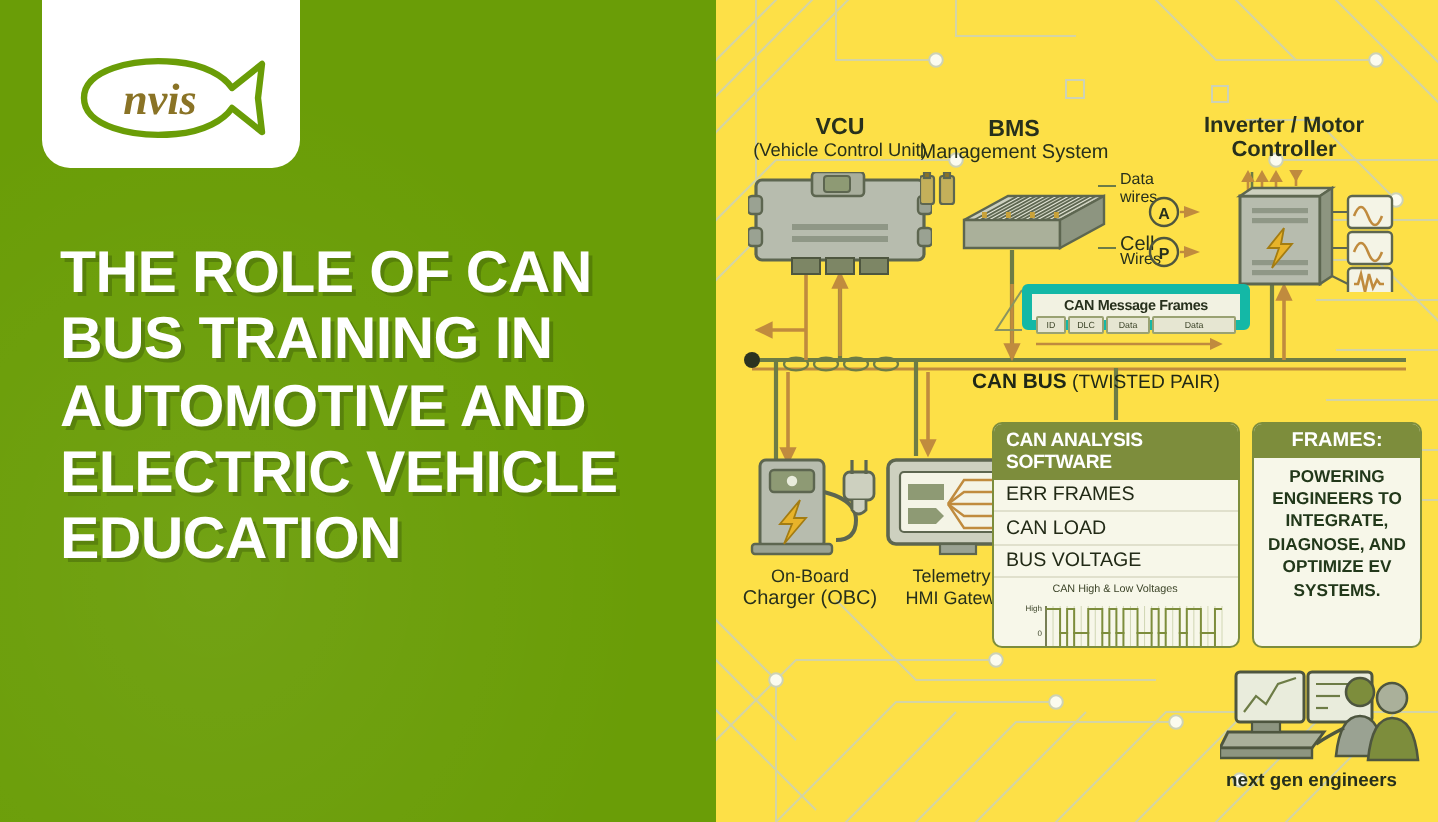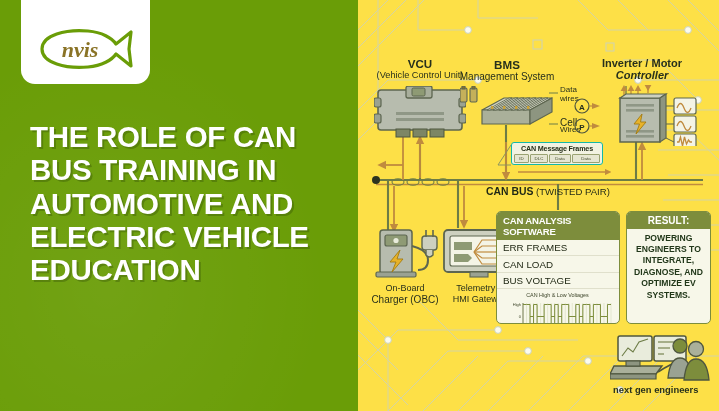--- a/index.html
+++ b/index.html
@@ -26,22 +26,22 @@
   
   #diagram { position:absolute; left:358px; top:0; width:361px; height:411px;
     background:#fde047; overflow:hidden; }
   #circuit-bg { position:absolute; inset:0; }
 
   .lbl { position:absolute; color:#27301c; font-weight:bold; text-align:center;
     line-height:1.12; white-space:nowrap; }
   .lbl.sub { font-weight:normal; }
 
   
-  #can-frames { position:absolute; left:153px; top:142px; width:92px; height:23px;
-    background:#f2f2e2; border:1px solid #14b8a6; border-radius:3px; padding:1px 2px 0 2px; }
+  #can-frames { position:absolute; left:153px; top:142px; width:114px; height:23px;
+    background:#f2f2e2; border:5px solid #14b8a6; border-radius:3px; padding:1px 2px 0 2px; }
   #can-frames .ttl { font-size:7.2px; font-weight:bold; color:#27301c; text-align:center;
     line-height:9px; letter-spacing:-.2px; }
   #can-frames .row { display:flex; gap:1px; margin-top:1px; }
   #can-frames .cell { background:#e6e6d2; border:1px solid #9aa272; font-size:4.4px;
     color:#3c4428; text-align:center; line-height:7px; border-radius:1px; }
   #can-frames .c1{flex:0 0 15px;} #can-frames .c2{flex:0 0 18px;}
   #can-frames .c3{flex:0 0 22px;} #can-frames .c4{flex:1;}
 
   #canbus-label { position:absolute; left:128px; top:186px; font-size:9.6px;
     color:#1f2716; white-space:nowrap; }
@@ -240,21 +240,21 @@
     <svg style="position:absolute; left:190px; top:86px;" width="24" height="62" viewBox="0 0 24 62">
       <path d="M1 7 L10 7" stroke="#6d7c46" stroke-width="1" fill="none"></path>
       <path d="M1 38 L10 38" stroke="#6d7c46" stroke-width="1" fill="none"></path>
     </svg>
     <div class="lbl sub" style="left:202px; top:86px; font-size:8px; text-align:left;">Data</div>
     <div class="lbl sub" style="left:202px; top:95px; font-size:8px; text-align:left;">wires</div>
     <div class="lbl sub" style="left:202px; top:117px; font-size:10px; text-align:left;">Cell</div>
     <div class="lbl sub" style="left:202px; top:126px; font-size:8px; text-align:left;">Wires</div>
 
     <div class="lbl" style="left:222px; top:57px; width:124px; font-size:11px;">Inverter / Motor</div>
-    <div class="lbl" style="left:222px; top:69px; width:124px; font-size:11px;font-style:italic;">Controller</div>
+    <div class="lbl" style="left:222px; top:69px; width:124px; font-size:11px;">Controller</div>
     <svg style="position:absolute; left:216px; top:84px;" width="130" height="62" viewBox="0 0 130 62">
       <g stroke="#6d7c46" stroke-width="1.3" fill="none">
         <path d="M52 10 L52 2" marker-end="url(#x1)"></path>
       </g>
       <g fill="#c08b3e">
         <path d="M50 1 L53.4 7 L46.6 7 Z"></path>
           <path d="M57 1 L60.4 7 L53.6 7 Z"></path>
         <path d="M64 1 L67.4 7 L60.6 7 Z"></path>
           <path d="M74 7 L70.6 1 L77.4 1 Z"></path>
       </g>
@@ -411,21 +411,21 @@
               <text x="110" y="37" text-anchor="middle" font-size="4" fill="#3c4428" font-family="&quot;Liberation Sans&quot;, sans-serif">50</text>
             </g>
           <path id="wave-hi" fill="none" stroke="#7d8d3c" stroke-width="1" d="M22 5.5 L25.52 5.5 L29.04 5.5 L29.04 17.5 L32.56 17.5 L32.56 5.5 L36.080000000000005 5.5 L36.08 17.5 L39.6 17.5 L43.120000000000005 17.5 L43.120000000000005 5.5 L46.64000000000001 5.5 L50.160000000000004 5.5 L50.16 17.5 L53.68 17.5 L53.68 5.5 L57.2 5.5 L57.2 17.5 L60.720000000000006 17.5 L60.72 5.5 L64.24 5.5 L67.76 5.5 L67.75999999999999 17.5 L71.27999999999999 17.5 L74.8 17.5 L74.8 5.5 L78.32 5.5 L78.32 17.5 L81.83999999999999 17.5 L81.84 5.5 L85.36 5.5 L88.88 5.5 L88.88 17.5 L92.39999999999999 17.5 L92.4 5.5 L95.92 5.5 L99.44 5.5 L99.44 17.5 L102.96 17.5 L106.47999999999999 17.5 L106.48 5.5 L110 5.5"></path>
           <path id="wave-lo" fill="none" stroke="#7d8d3c" stroke-width="1" d="M22 29.5 L25.52 29.5 L29.04 29.5 L29.04 17.5 L32.56 17.5 L32.56 29.5 L36.080000000000005 29.5 L36.08 17.5 L39.6 17.5 L43.120000000000005 17.5 L43.120000000000005 29.5 L46.64000000000001 29.5 L50.160000000000004 29.5 L50.16 17.5 L53.68 17.5 L53.68 29.5 L57.2 29.5 L57.2 17.5 L60.720000000000006 17.5 L60.72 29.5 L64.24 29.5 L67.76 29.5 L67.75999999999999 17.5 L71.27999999999999 17.5 L74.8 17.5 L74.8 29.5 L78.32 29.5 L78.32 17.5 L81.83999999999999 17.5 L81.84 29.5 L85.36 29.5 L88.88 29.5 L88.88 17.5 L92.39999999999999 17.5 L92.4 29.5 L95.92 29.5 L99.44 29.5 L99.44 17.5 L102.96 17.5 L106.47999999999999 17.5 L106.48 29.5 L110 29.5"></path>
           <text id="wave-xlabel" x="66" y="41" text-anchor="middle" font-size="4.4" fill="#3c4428" font-family="&quot;Liberation Sans&quot;, sans-serif">Time (s)</text>
         </svg>
       </div>
     </div>
 
     <div id="result">
-      <div class="hdr">RESULT:</div>
+      <div class="hdr">FRAMES:</div>
       <div class="body">POWERING ENGINEERS TO INTEGRATE, DIAGNOSE, AND OPTIMIZE EV SYSTEMS.</div>
     </div>
 
     <svg style="position:absolute; left:252px; top:334px;" width="108" height="52" viewBox="0 0 108 52">
       <rect x="8" y="2" width="34" height="25" rx="2" fill="#e9ecdc" stroke="#4e563f" stroke-width="1.5"></rect>
       <rect x="44" y="2" width="32" height="25" rx="2" fill="#e9ecdc" stroke="#4e563f" stroke-width="1.5"></rect>
       <g fill="none" stroke="#6d7c46" stroke-width="1.1">
         <path d="M12 22 L18 14 L23 18 L29 8 L38 5"></path>
         <path d="M48 20 L54 20"></path>
           <path d="M48 14 L60 14"></path>

